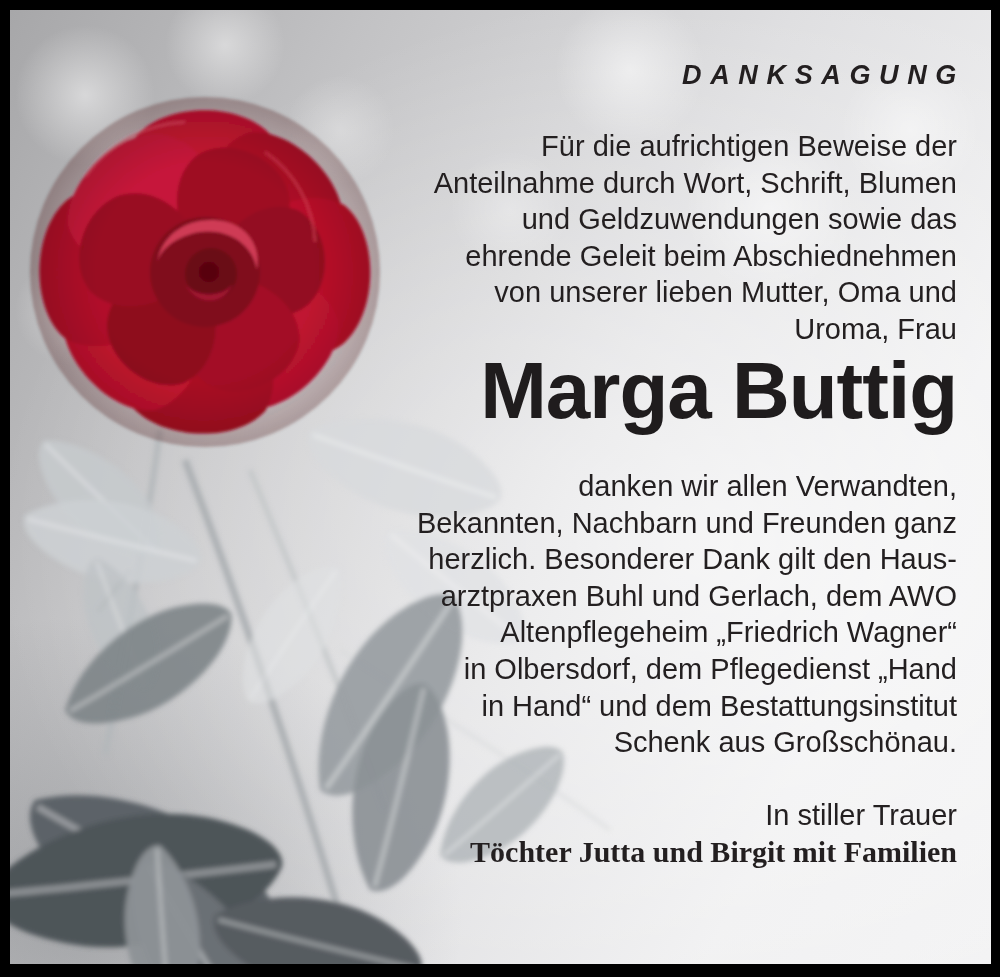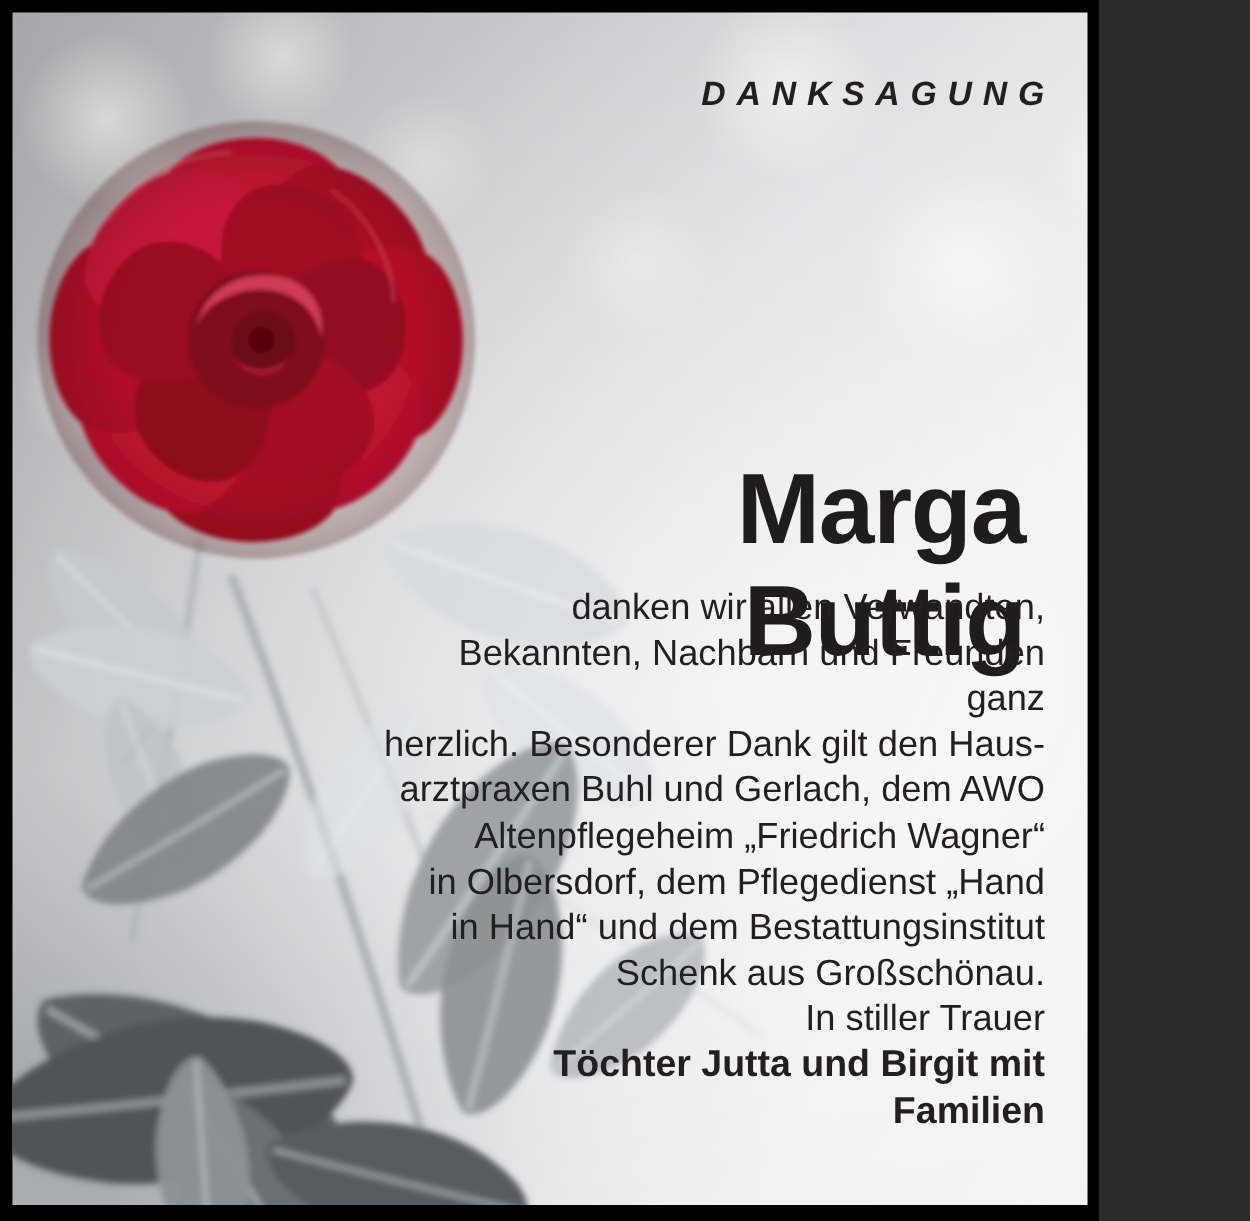--- a/index.html
+++ b/index.html
@@ -1,18 +1,18 @@
 <!DOCTYPE html>
 <html><head>
 <meta charset="utf-8">
 <style>
   html,body{margin:0;padding:0;background:#2b2b2b;}
   .canvas{
     position:relative;
-    width:879px;height:977px;
+    width:1000px;height:977px;
     background:#000;
     overflow:hidden;
     font-family:"Liberation Sans", sans-serif;
   }
   .photo{
     position:absolute;
     left:10px;top:10px;right:9px;bottom:13px;
     overflow:hidden;
     background:
       radial-gradient(circle at 75px 85px,  rgba(255,255,255,.50), rgba(255,255,255,0) 70px),
@@ -40,27 +40,27 @@
     top:60px;
     font-size:27px;line-height:30px;
     font-weight:bold;font-style:italic;
     letter-spacing:.32em;margin-right:-8px;
   }
   .para{font-size:29px;line-height:36.6px;}
   .para1{top:128px;left:300px;}
   .para2{top:468px;left:300px;}
   .name{
     top:346px;
-    margin:16px;
+    margin:0;
     font-size:80px;line-height:90px;
     font-weight:bold;letter-spacing:-1px;
     color:#1f1c1d;
   }
   .closing{top:797px;font-size:29px;line-height:36.6px;}
-  .family{top:834px;font-size:30px;line-height:36.6px;font-weight:bold;}
+  .family{top:834px;font-size:30px;line-height:36.6px;font-weight:bold;font-family:Liberation Serif, serif;}
   .pdate{top:891px;font-size:29px;line-height:36.6px;}
 </style>
 </head>
 <body>
 
 <div class="canvas">
 
   <div class="photo">
 
     <svg width="981" height="954" viewBox="0 0 981 954" aria-hidden="true">
@@ -133,20 +133,26 @@
         <path d="M-20,12 C-8,26 16,26 28,12 C18,34 -8,34 -20,12 Z" fill="#a11430"></path>
         <circle r="10" cx="4" cy="0" fill="#58050f"></circle>
         <path d="M-120,-95 A130,130 0 0,1 -20,-150" stroke="#e75a70" stroke-width="3" fill="none" opacity=".6"></path>
         <path d="M60,-120 A115,115 0 0,1 110,-30" stroke="#df4a60" stroke-width="3" fill="none" opacity=".5"></path>
         <circle r="175" fill="url(#roseShade)"></circle>
       </g>
     </svg>
   </div>
 
   <div class="txt title">DANKSAGUNG</div>
+  <div class="txt para para1">Für die aufrichtigen Beweise der
+Anteilnahme durch Wort, Schrift, Blumen
+und Geldzuwendungen sowie das
+ehrende Geleit beim Abschiednehmen
+von unserer lieben Mutter, Oma und
+Uroma, Frau</div>
   <h1 class="txt name">Marga Buttig</h1>
   <div class="txt closing">In stiller Trauer</div>
   <div class="txt para para2">danken wir allen Verwandten,
 Bekannten, Nachbarn und Freunden ganz
 herzlich. Besonderer Dank gilt den Haus-
 arztpraxen Buhl und Gerlach, dem AWO
 Altenpflegeheim „Friedrich Wagner“
 in Olbersdorf, dem Pflegedienst „Hand
 in Hand“ und dem Bestattungsinstitut
 Schenk aus Großschönau.</div>

